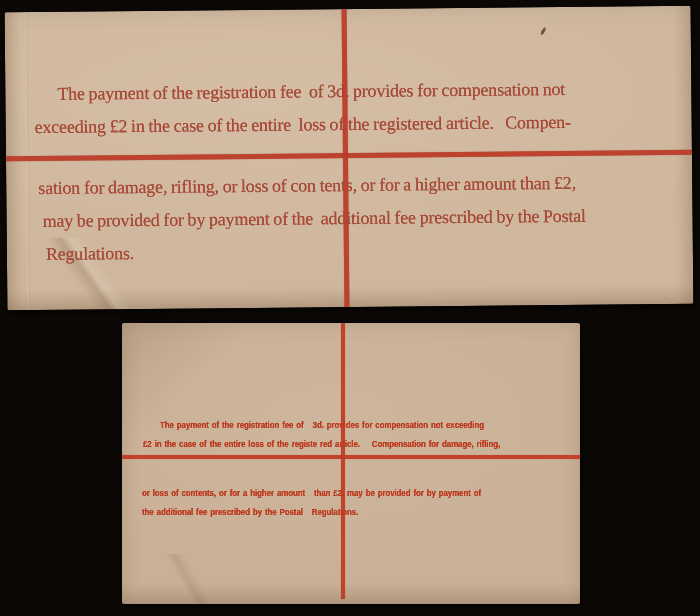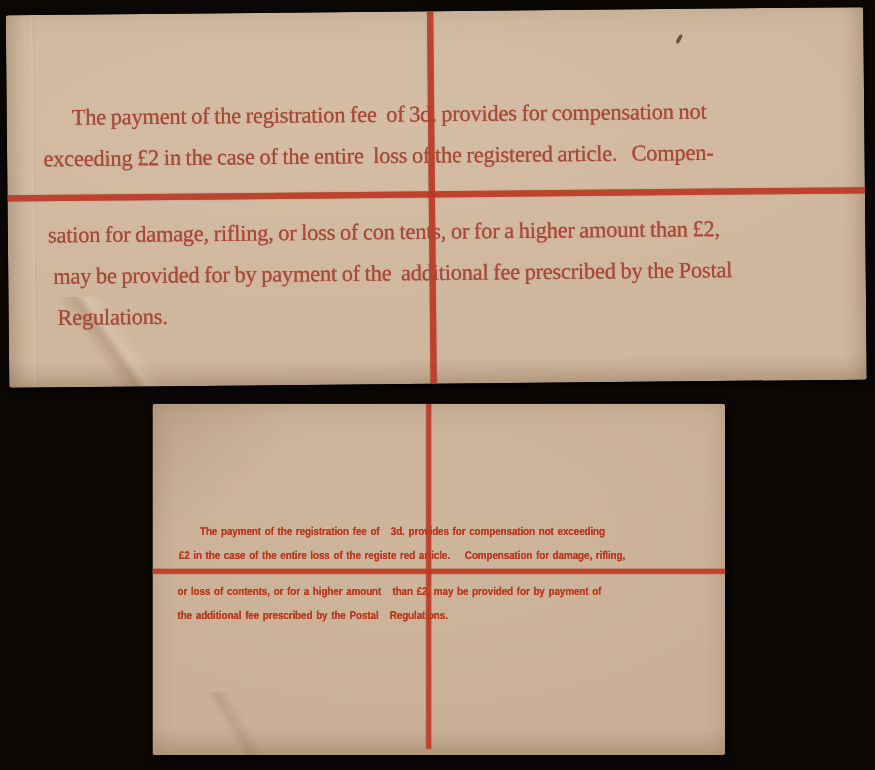--- a/index.html
+++ b/index.html
@@ -125,18 +125,18 @@
     <div class="crease-bl"></div>
 
     <div class="block-upper" style="color: rgb(189, 58, 32);">
       <div class="line ln0">The payment of the registration fee of   3d. provides for compensation not exceeding</div>
       <div class="line ln1">£2 in the case of the entire loss of the registe red article.    Compensation for damage, rifling,</div>
     </div>
 
     <div class="rule rule-h" style="background-color: rgb(194, 58, 34);"></div>
     <div class="rule rule-v" style="background-color: rgb(194, 58, 34);"></div>
 
-    <div class="block-lower" style="color: rgb(189, 58, 32);">
+    <div class="block-lower" style="color: rgb(189, 58, 32); margin-top: 20px;">
       <div class="line ln2">or loss of contents, or for a higher amount   than £2, may be provided for by payment of</div>
       <div class="line ln3">the additional fee prescribed by the Postal   Regulations.</div>
     </div>
   </div>
 </div>
 
 </body></html>

